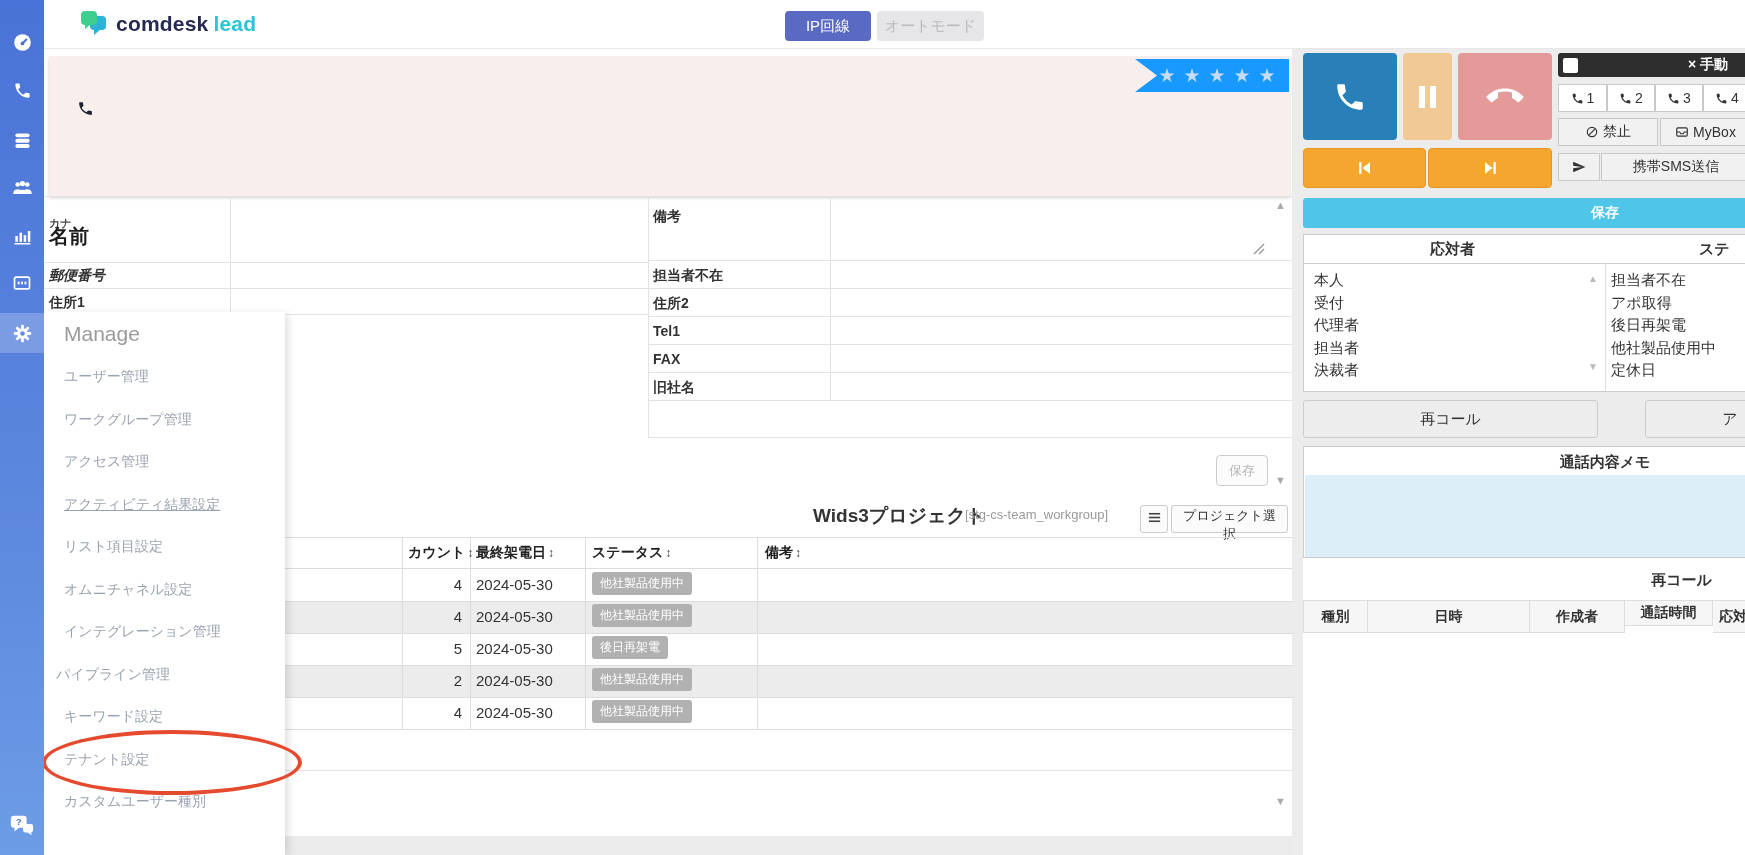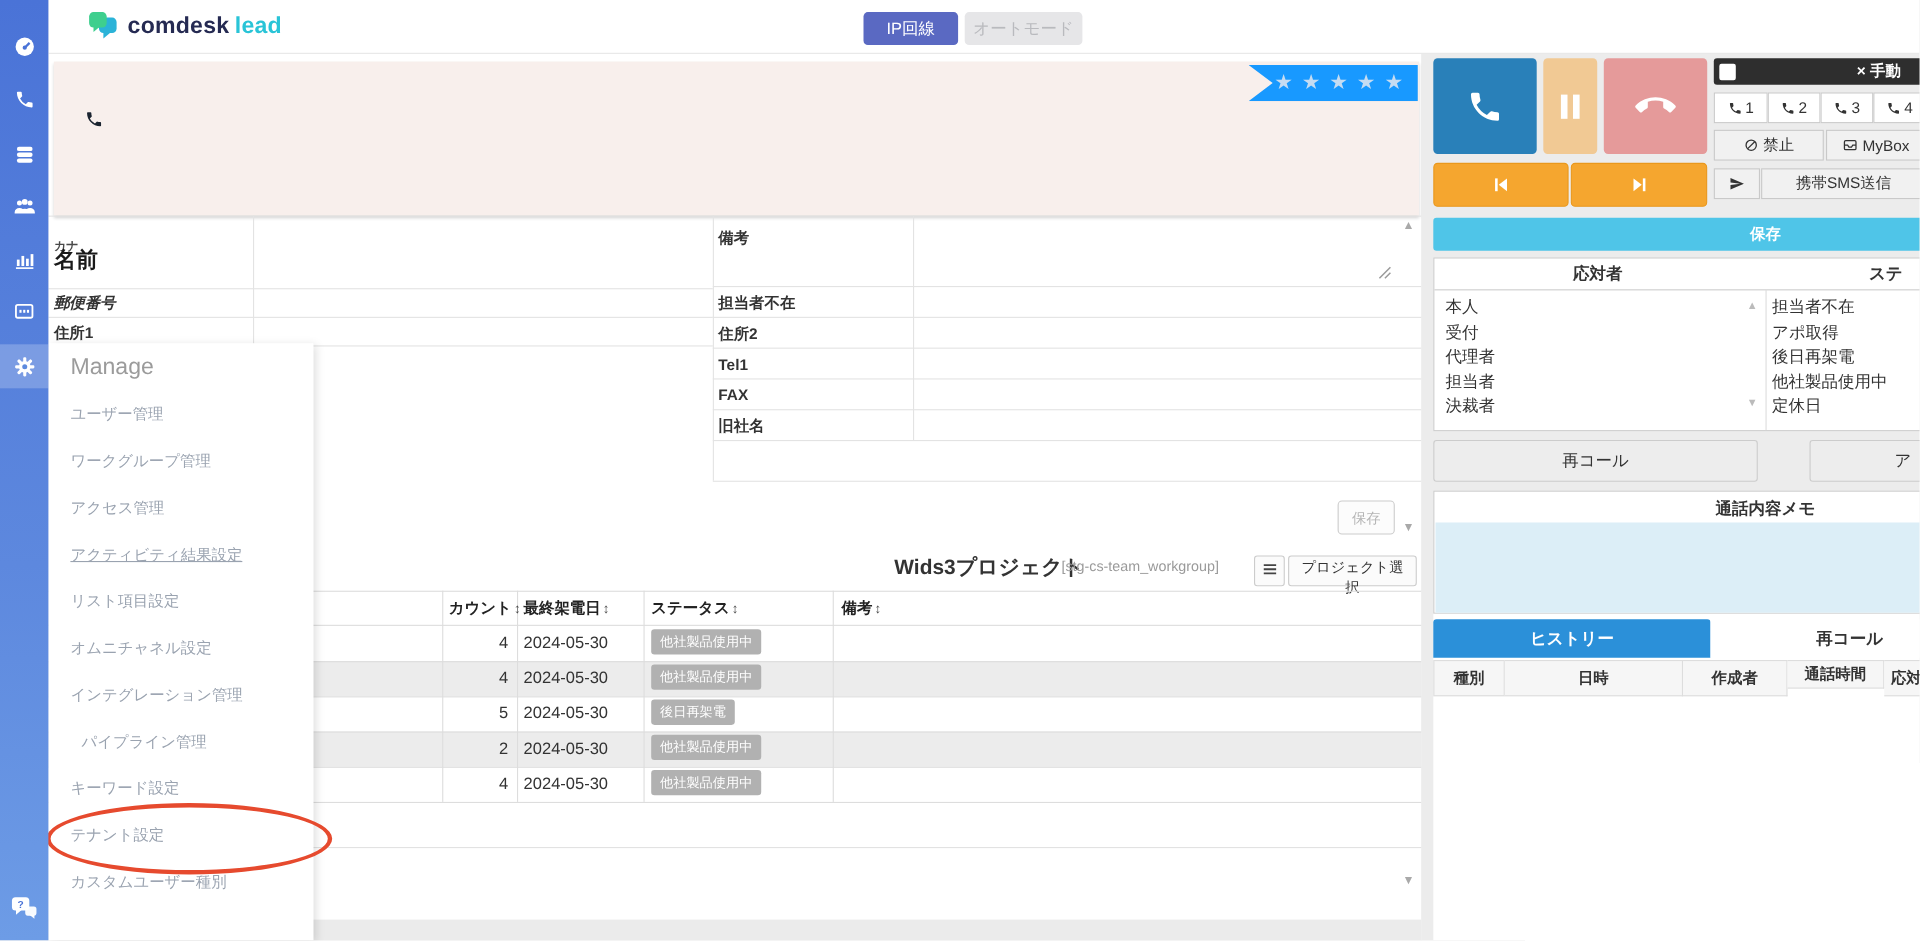--- a/index.html
+++ b/index.html
@@ -256,21 +256,21 @@
 
 <nav id="menu" class="abs">
   <div class="abs mtitle" style="left:20px;top:10px;">Manage</div>
   <div class="abs mitem" style="left:20px;top:56px;">ユーザー管理</div>
   <div class="abs mitem" style="left:20px;top:99px;">ワークグループ管理</div>
   <div class="abs mitem" style="left:20px;top:141px;">アクセス管理</div>
   <div class="abs mitem" style="left:20px;top:184px;text-decoration:underline;">アクティビティ結果設定</div>
   <div class="abs mitem" style="left:20px;top:226px;">リスト項目設定</div>
   <div class="abs mitem" style="left:20px;top:269px;">オムニチャネル設定</div>
   <div class="abs mitem" style="left:20px;top:311px;text-align:right;">インテグレーション管理</div>
-  <div class="abs mitem" style="left:30px;top:354px;">パイプライン管理</div>
+  <div class="abs mitem" style="left:12px;top:354px;">パイプライン管理</div>
   <div class="abs mitem" style="left:20px;top:396px;">キーワード設定</div>
   <div class="abs mitem" style="left:20px;top:439px;">テナント設定</div>
   <div class="abs mitem" style="left:20px;top:481px;text-align:center;">カスタムユーザー種別</div>
 </nav>
 <div id="redcircle" class="abs"></div>
 
 <div id="rpanel" class="abs">
 
   <button class="abs callbtn" style="left:0;top:5px;width:94px;height:87px;background:#2980b9;border:none;">
     <svg width="34" height="34" viewBox="0 0 24 24">
@@ -376,21 +376,20 @@
 
   <button id="recall1" class="abs" style="left:0;top:352px;width:295px;height:38px;">再コール</button>
   <button id="recall2" class="abs" style="left:342px;top:352px;width:170px;height:38px;">ア</button>
 
   <div id="memopanel" class="abs">
     <div class="abs lhead" style="left:0;top:6px;width:602px;text-align:center;">通話内容メモ</div>
     <div id="memobody" class="abs"></div>
   </div>
 
   <div id="histpanel" class="abs">
-    <div class="abs tab" style="left:0;top:5px;width:252px;height:35px;background:#2b90d9;color:#fff;border-radius:3px 3px 0 0;">ヒストリー</div>
     <div class="abs tab" style="left:252px;top:5px;width:253px;height:35px;background:#fff;color:#333;">再コール</div>
     <div class="abs" style="left:0;top:42px;width:604px;height:33px;">
       <div class="abs hcell" style="left:0;top:0;width:65px;height:33px;border-left:1px solid #ddd;">種別</div>
       <div class="abs hcell" style="left:65px;top:0;width:162px;height:33px;">日時</div>
       <div class="abs hcell" style="left:227px;top:0;width:95px;height:33px;">作成者</div>
       <div class="abs hcell" style="left:322px;top:0;width:88px;height:26px;">通話時間</div>
       <div class="abs hcell" style="left:410px;top:0;width:97px;height:33px;justify-content:flex-start;padding-left:6px;">応対</div>
     </div>
   </div>
 </div>

